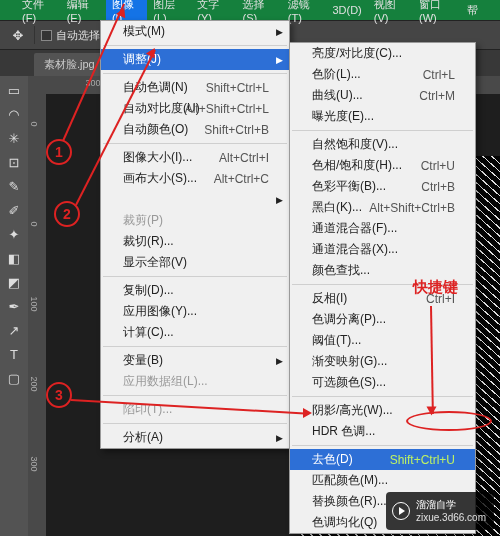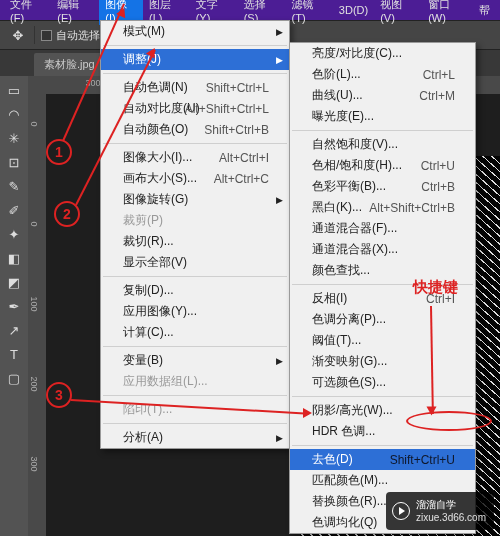--- a/index.html
+++ b/index.html
@@ -1,18 +1,18 @@
 <!DOCTYPE html>
 <html><head>
 <meta charset="utf-8">
 <style>
   * { box-sizing: border-box; margin: 0; padding: 0; font-family: "Microsoft YaHei", "SimSun", sans-serif; }
   body { background: #2a2a2a; width: 500px; height: 536px; overflow: hidden; position: relative; }
   
-  .menubar { background: #4c1d95; height: 20px; display: flex; align-items: center; padding: 0 4px; font-size: 11px; color: #e0e0e0; }
+  .menubar { background: #15803d; height: 20px; display: flex; align-items: center; padding: 0 16px; font-size: 11px; color: #e0e0e0; }
   .menubar-item { padding: 1px 6px; cursor: default; }
   .menubar-item.highlight { background: #1473e6; color: #fff; }
   
   .toolbar-row { background: #454545; height: 30px; display: flex; align-items: center; padding: 0 8px; font-size: 11px; color: #e0e0e0; border-bottom: 1px solid #222; border-top: 1px solid #222;}
   .toolbar-row .checkbox { width: 11px; height: 11px; border: 1px solid #888; margin-right: 4px; display:inline-block; background:#333;}
   .toolbar-row .sep { width:1px; height:18px; background:#333; margin:0 6px;}
   
   .tab-row { background: #383838; height: 26px; display:flex; align-items:flex-end; padding-left:34px; font-size:11px;}
   .tab { background:#535353; color:#ccc; padding:4px 14px 4px 10px; margin-right:2px; border-top-left-radius:2px; border-top-right-radius:2px;}
   
@@ -27,21 +27,21 @@
   .ruler-v .tick { position:absolute; left:1px; transform: translateY(-50%); writing-mode:vertical-lr;}
   
   .canvas-area { position:absolute; left:46px; top:18px; right:0; bottom:0; background:#1e1e1e; overflow:hidden;}
   .noise { position:absolute; right:0; bottom:0; width:200px; height:380px; background: repeating-linear-gradient(42deg, #000 0 2px, #fff 2px 3px, #000 3px 6px), repeating-linear-gradient(-30deg, transparent 0 3px, rgba(255,255,255,.4) 3px 4px); filter:contrast(2); opacity:.85;}
   
   
   .menu { position:absolute; background:#f0f0f0; border:1px solid #9a9a9a; box-shadow: 3px 3px 6px rgba(0,0,0,.4); font-size:12px; color:#222; }
   .menu-row { display:flex; align-items:center; height:21px; padding: 0 22px 0 22px; white-space:nowrap; position:relative;}
   .menu-row.highlight { background:#2d6fd6; color:#fff;}
   .menu-row .shortcut { position:absolute; right:20px; color:#555;}
-  .menu-row.highlight .shortcut { color:#0f172a;}
+  .menu-row.highlight .shortcut { color:#bef264;}
   .menu-row .arrow { position:absolute; right:6px; font-size:9px;}
   .menu-row.disabled { color:#999;text-align:right;}
   .menu-sep { height:1px; background:#cfcfcf; margin:3px 2px;}
   
   .menu1 { left:100px; top:20px; width:190px; }
   .menu2 { left:289px; top:42px; width:187px; }
   
   
   .ann-circle { position:absolute; border:2px solid #d22; border-radius:50%; display:flex; align-items:center; justify-content:center; color:#d22; font-size:14px; font-weight:bold;}
   .ann-line { position:absolute; background:#d22; height:2px; transform-origin:left center;}
@@ -140,21 +140,20 @@
     <div class="menu-sep"></div>
     <div class="menu-row">
       <span>图像大小(I)...</span>
       <span class="shortcut">Alt+Ctrl+I</span>
     </div>
     <div class="menu-row">
       <span>画布大小(S)...</span>
       <span class="shortcut">Alt+Ctrl+C</span>
     </div>
     <div class="menu-row">
-      <span>图像旋转(G)</span>
       <span class="arrow">▶</span>
     </div>
     <div class="menu-row disabled">
       <span>裁剪(P)</span>
     </div>
     <div class="menu-row">
       <span>裁切(R)...</span>
     </div>
     <div class="menu-row">
       <span>显示全部(V)</span>

